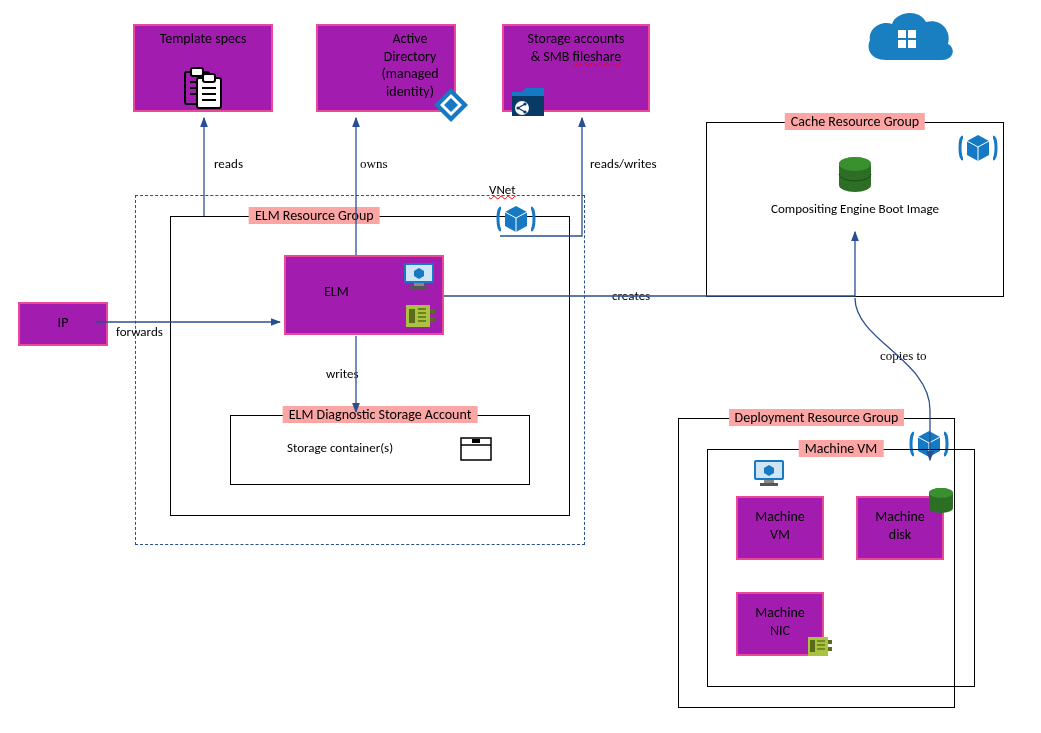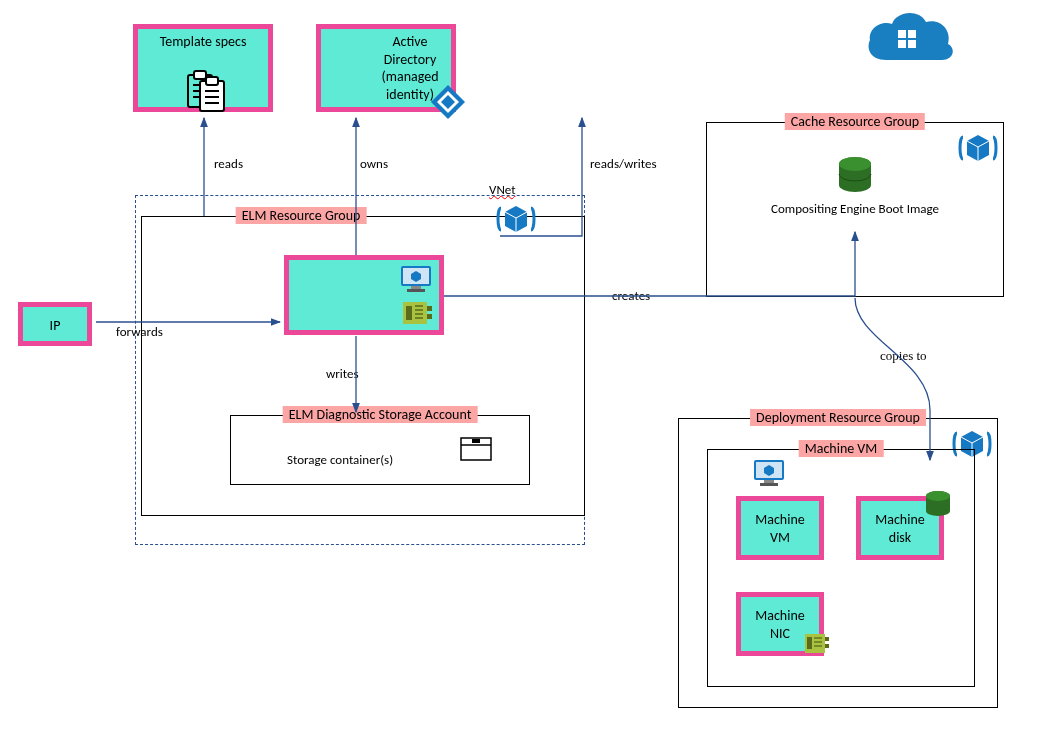--- a/index.html
+++ b/index.html
@@ -9,22 +9,22 @@
     height: 733px;
     font-family: "Segoe UI", Calibri, Arial, sans-serif;
     font-size: 14px;
     color: #000;
     background: #fff;
     position: relative;
   }
   .canvas { position: relative; width: 1041px; height: 733px; }
   .box {
     position: absolute;
-    border: 5px solid #ec4899;
-    background: #5eead4;
+    border: 2px solid #ec4899;
+    background: #a21caf;
     text-align: center;
     box-sizing: border-box;
   }
   .titled-box { position: absolute; border: 1px solid #000; box-sizing: border-box; }
   .titled-box > .title {
     position: absolute;
     top: -10px;
     left: 50%;
     transform: translateX(-50%);
     background: #fca5a5;
@@ -91,39 +91,56 @@
       <span>(managed</span><br>
       <span>identity)</span>
     </div>
     <svg width="38" height="38" style="position:absolute; right:-16px; bottom:-14px;">
       <polygon points="19,2 36,19 19,36 2,19" fill="#1679c4"></polygon>
       <polygon points="19,8 30,19 19,30 8,19" fill="#fff"></polygon>
       <polygon points="19,12 26,19 19,26 12,19" fill="#1679c4"></polygon>
     </svg>
   </div>
 
+  <div class="box" style="left:502px; top:24px; width:148px; height:88px;">
+    <div class="inner-text">
+      <span>Storage accounts</span><br>
+      <span>&amp; SMB </span><span class="wavy">fileshare</span>
+    </div>
+    <svg width="44" height="40" style="position:absolute; left:4px; bottom:-10px;">
+      <path d="M4 12 L14 12 L18 16 L36 16 L36 36 L4 36 Z" fill="#083a66"></path>
+      <path d="M4 12 L14 12 L18 8 L36 8 L36 16 L4 16 Z" fill="#1679c4"></path>
+      <circle cx="14" cy="28" r="7" fill="#fff"></circle>
+      <circle cx="10" cy="28" r="1.6" fill="#083a66"></circle>
+      <circle cx="17" cy="24" r="1.6" fill="#083a66"></circle>
+      <circle cx="17" cy="32" r="1.6" fill="#083a66"></circle>
+      <line x1="10" y1="28" x2="17" y2="24" stroke="#083a66" stroke-width="1.2"></line>
+      <line x1="10" y1="28" x2="17" y2="32" stroke="#083a66" stroke-width="1.2"></line>
+    </svg>
+  </div>
 
   <div class="dashed" style="left:135px; top:195px; width:450px; height:350px;"></div>
 
-  <div class="titled-box" style="left:141px; top:216px; width:444px; height:300px;">
+  <div class="titled-box" style="left:170px; top:216px; width:400px; height:300px;">
     <div class="title" style="left:36%;">ELM Resource Group</div>
   </div>
 
   <div class="label" style="left:489px; top:182px;">
     <span class="wavy">VNet</span>
   </div>
   <svg style="position:absolute; left:495px; top:200px;" width="42" height="38">
     <path d="M6 8 C2 8 2 30 6 30" fill="none" stroke="#1679c4" stroke-width="3"></path>
     <path d="M36 8 C40 8 40 30 36 30" fill="none" stroke="#1679c4" stroke-width="3"></path>
     <polygon points="21,6 32,12 32,26 21,32 10,26 10,12" fill="#1679c4"></polygon>
     <polyline points="10,12 21,18 32,12" fill="none" stroke="#fff" stroke-width="1"></polyline>
     <line x1="21" y1="18" x2="21" y2="32" stroke="#fff" stroke-width="1"></line>
   </svg>
 
   <div class="box" style="left:284px; top:255px; width:160px; height:80px;">
+    <div class="inner-text" style="text-align:left; padding-left:38px; padding-top:26px;">ELM</div>
 
     <svg width="34" height="30" style="position:absolute; right:6px; top:4px;">
       <rect x="2" y="2" width="30" height="20" rx="2" fill="#1679c4"></rect>
       <rect x="4" y="4" width="26" height="16" fill="#cfe4f5"></rect>
       <polygon points="17,7 22,10 22,15 17,18 12,15 12,10" fill="#1679c4"></polygon>
       <rect x="12" y="22" width="10" height="3" fill="#888"></rect>
       <rect x="8" y="25" width="18" height="3" fill="#555"></rect>
     </svg>
 
     <svg width="32" height="30" style="position:absolute; right:6px; bottom:2px;">
@@ -133,29 +150,29 @@
       <rect x="5" y="8" width="6" height="14" fill="#5a6b1b"></rect>
       <line x1="14" y1="8" x2="22" y2="8" stroke="#5a6b1b" stroke-width="1.5"></line>
       <line x1="14" y1="12" x2="22" y2="12" stroke="#5a6b1b" stroke-width="1.5"></line>
       <line x1="14" y1="16" x2="22" y2="16" stroke="#5a6b1b" stroke-width="1.5"></line>
       <line x1="14" y1="20" x2="22" y2="20" stroke="#5a6b1b" stroke-width="1.5"></line>
     </svg>
   </div>
 
   <div class="titled-box" style="left:230px; top:415px; width:300px; height:70px;">
     <div class="title">ELM Diagnostic Storage Account</div>
-    <div class="label" style="position:absolute; left:56px; top:36px;">Storage container(s)</div>
+    <div class="label" style="position:absolute; left:56px; top:24px;">Storage container(s)</div>
     <svg width="34" height="26" style="position:absolute; right:36px; top:20px;">
       <rect x="2" y="2" width="30" height="22" fill="none" stroke="#000" stroke-width="1.5"></rect>
       <line x1="2" y1="9" x2="32" y2="9" stroke="#000" stroke-width="1.5"></line>
       <rect x="13" y="3" width="8" height="4" fill="#000"></rect>
     </svg>
   </div>
 
-  <div class="box" style="left:18px; top:302px; width:74px; height:44px;">
+  <div class="box" style="left:18px; top:302px; width:90px; height:44px;">
     <div class="inner-text" style="padding-top:10px;">IP</div>
   </div>
 
   <div class="titled-box" style="left:706px; top:122px; width:298px; height:175px;">
     <div class="title">Cache Resource Group</div>
     <svg style="position:absolute; right:4px; top:6px;" width="42" height="38">
       <path d="M6 8 C2 8 2 30 6 30" fill="none" stroke="#1679c4" stroke-width="3"></path>
       <path d="M36 8 C40 8 40 30 36 30" fill="none" stroke="#1679c4" stroke-width="3"></path>
       <polygon points="21,6 32,12 32,26 21,32 10,26 10,12" fill="#1679c4"></polygon>
       <polyline points="10,12 21,18 32,12" fill="none" stroke="#fff" stroke-width="1"></polyline>
@@ -165,21 +182,21 @@
     <svg width="40" height="40" style="position:absolute; left:128px; top:32px;">
       <ellipse cx="20" cy="9" rx="16" ry="7" fill="#3a8f2f"></ellipse>
       <path d="M4 9 L4 30 A16 7 0 0 0 36 30 L36 9" fill="#2c6f24"></path>
       <ellipse cx="20" cy="9" rx="16" ry="7" fill="#3a8f2f"></ellipse>
       <ellipse cx="20" cy="19" rx="16" ry="7" fill="none" stroke="#3a8f2f" stroke-width="0"></ellipse>
       <path d="M4 19 A16 7 0 0 0 36 19" fill="none" stroke="#1d4a16" stroke-width="1"></path>
     </svg>
     <div class="label" style="position:absolute; left:50%; transform:translateX(-50%); top:78px;">Compositing Engine Boot Image</div>
   </div>
 
-  <div class="titled-box" style="left:678px; top:418px; width:320px; height:290px;">
+  <div class="titled-box" style="left:678px; top:418px; width:277px; height:290px;">
     <div class="title">Deployment Resource Group</div>
     <svg style="position:absolute; right:4px; top:6px;" width="42" height="38">
       <path d="M6 8 C2 8 2 30 6 30" fill="none" stroke="#1679c4" stroke-width="3"></path>
       <path d="M36 8 C40 8 40 30 36 30" fill="none" stroke="#1679c4" stroke-width="3"></path>
       <polygon points="21,6 32,12 32,26 21,32 10,26 10,12" fill="#1679c4"></polygon>
       <polyline points="10,12 21,18 32,12" fill="none" stroke="#fff" stroke-width="1"></polyline>
       <line x1="21" y1="18" x2="21" y2="32" stroke="#fff" stroke-width="1"></line>
     </svg>
 
     <div class="titled-box" style="position:absolute; left:28px; top:30px; width:268px; height:238px;">
@@ -219,21 +236,21 @@
           <line x1="11" y1="11" x2="19" y2="11" stroke="#5a6b1b" stroke-width="1.3"></line>
           <line x1="11" y1="15" x2="19" y2="15" stroke="#5a6b1b" stroke-width="1.3"></line>
 
         </svg>
       </div>
     </div>
   </div>
 
   <div class="label" style="left:116px; top:324px;">forwards</div>
   <div class="label" style="left:214px; top:156px;">reads</div>
-  <div class="label" style="left:360px; top:156px;">owns</div>
+  <div class="label" style="left:360px; top:156px;font-family:Liberation Serif, serif;">owns</div>
   <div class="label" style="left:590px; top:156px;">reads/writes</div>
   <div class="label" style="left:326px; top:366px;">writes</div>
   <div class="label" style="left:612px; top:288px;">creates</div>
   <div class="label" style="left:880px; top:348px;font-family:Liberation Serif, serif;">copies to</div>
 
   <svg class="overlay">
     <defs>
       <marker id="arrow" markerWidth="8" markerHeight="8" refX="7" refY="3" orient="auto">
         <path d="M0,0 L8,3 L0,6 Z" fill="#2a4f8f"></path>
       </marker>

